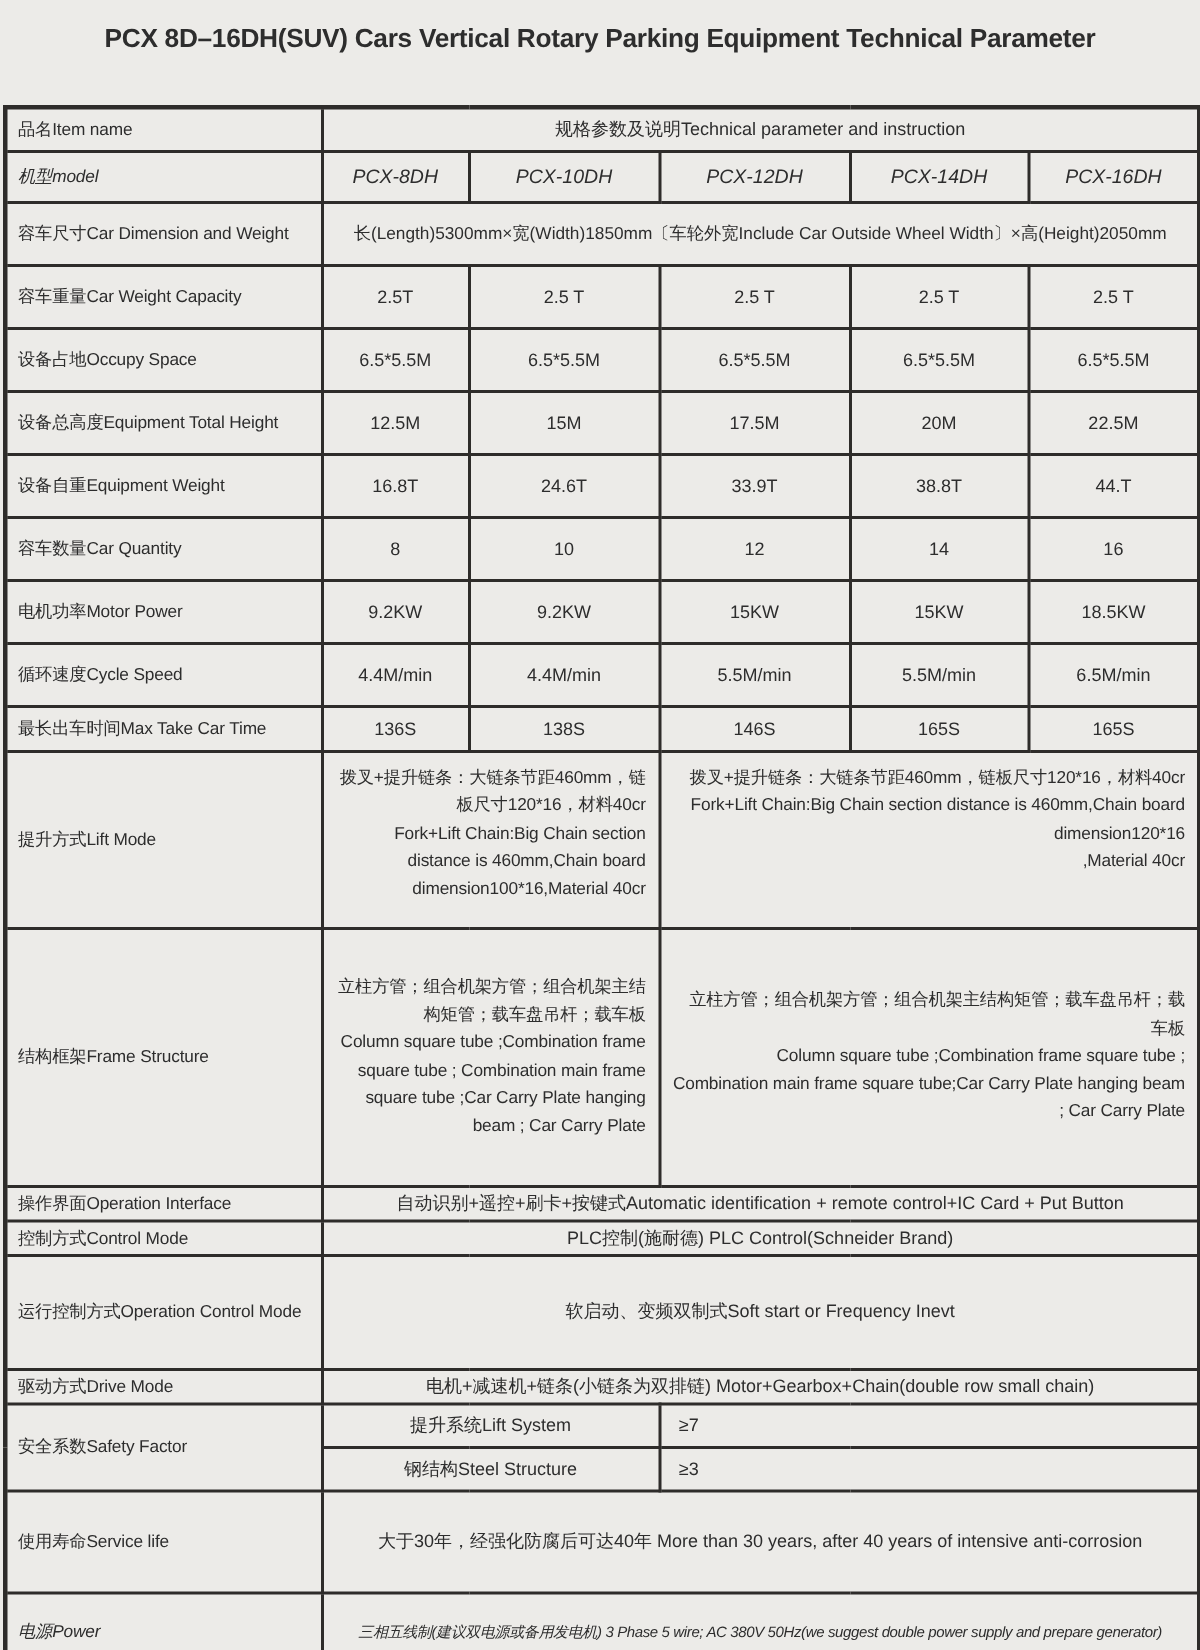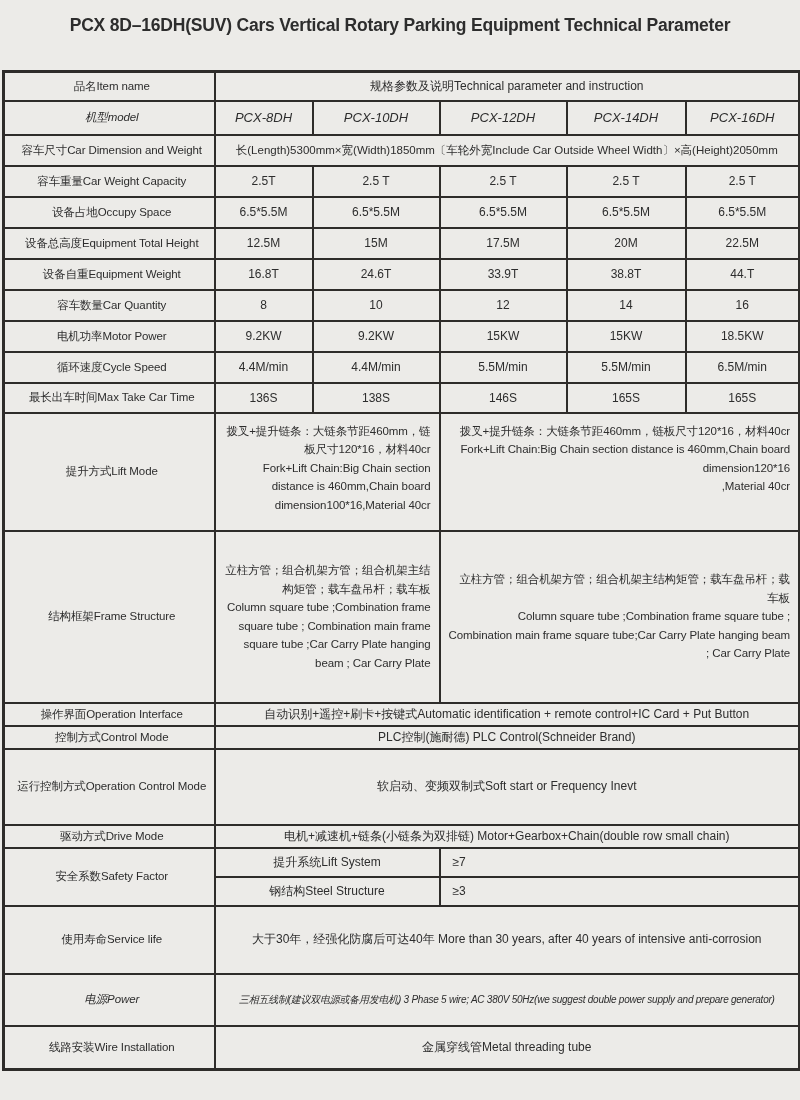--- a/index.html
+++ b/index.html
@@ -34,40 +34,40 @@
   }
   td{
     border:2px solid var(--border);
     font-size:12px;
     text-align:center;
     vertical-align:middle;
     padding:2px 4px;
     overflow:hidden;
   }
   td.lbl{
-    text-align:center;
+    text-align:left;
     padding:2px 2px 2px 7px;
     font-size:11.5px;
     letter-spacing:-0.1px;
   }
   td.multi{
     text-align:right;
     font-size:11.5px;
     line-height:18.5px;
     padding:6px 8px;
     white-space:pre-line;
     letter-spacing:-0.1px;
   }
   td.vtop{vertical-align:top;padding-top:8px;}
   td.geq{text-align:left;padding-left:12px;}
   td.small{font-size:10px;letter-spacing:-0.25px;}
   td.mid{font-size:12px;}
   tr.r-item{height:29px;}
   tr.r-model{height:34px;font-style:italic;}
-  tr.r-std{height:31px;}
+  tr.r-std{height:42px;}
   tr.r-take{height:30px;}
   tr.r-lift{height:118px;}
   tr.r-frame{height:172px;}
   tr.r-iface{height:20px;}
   tr.r-opctl{height:76px;}
   tr.r-safety{height:29px;}
   tr.r-service{height:68px;}
   tr.r-power{height:52px;font-style:italic;}
   tr.r-wire{height:44px;}
 </style>

